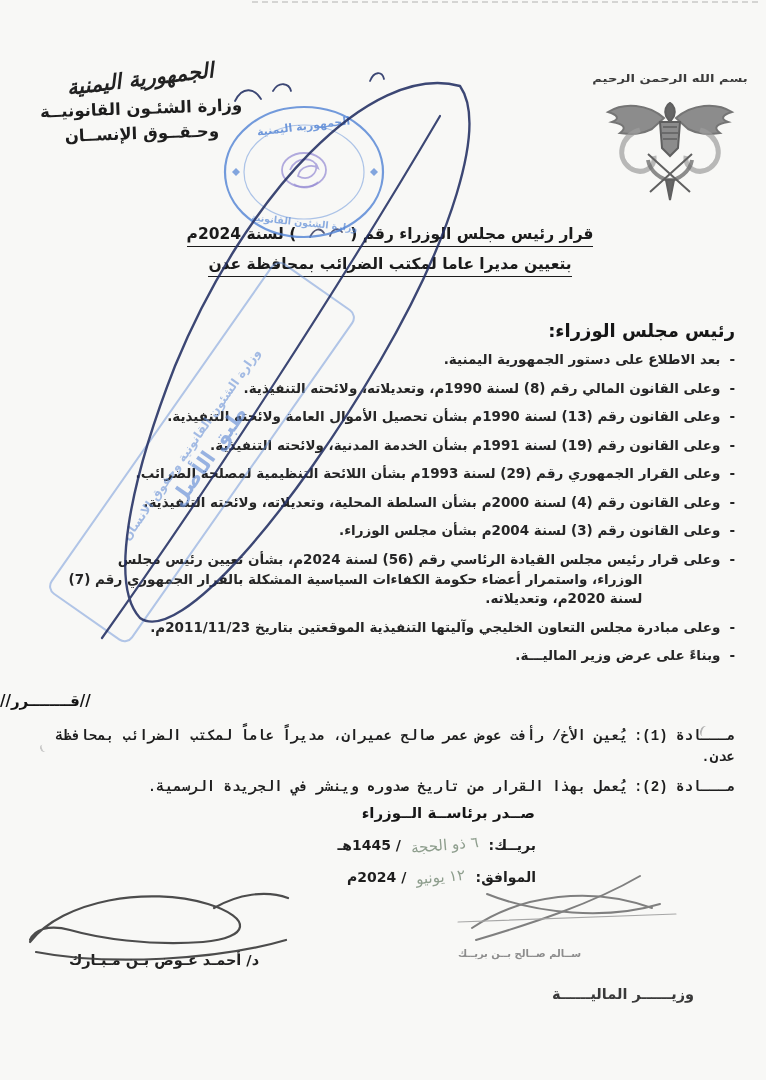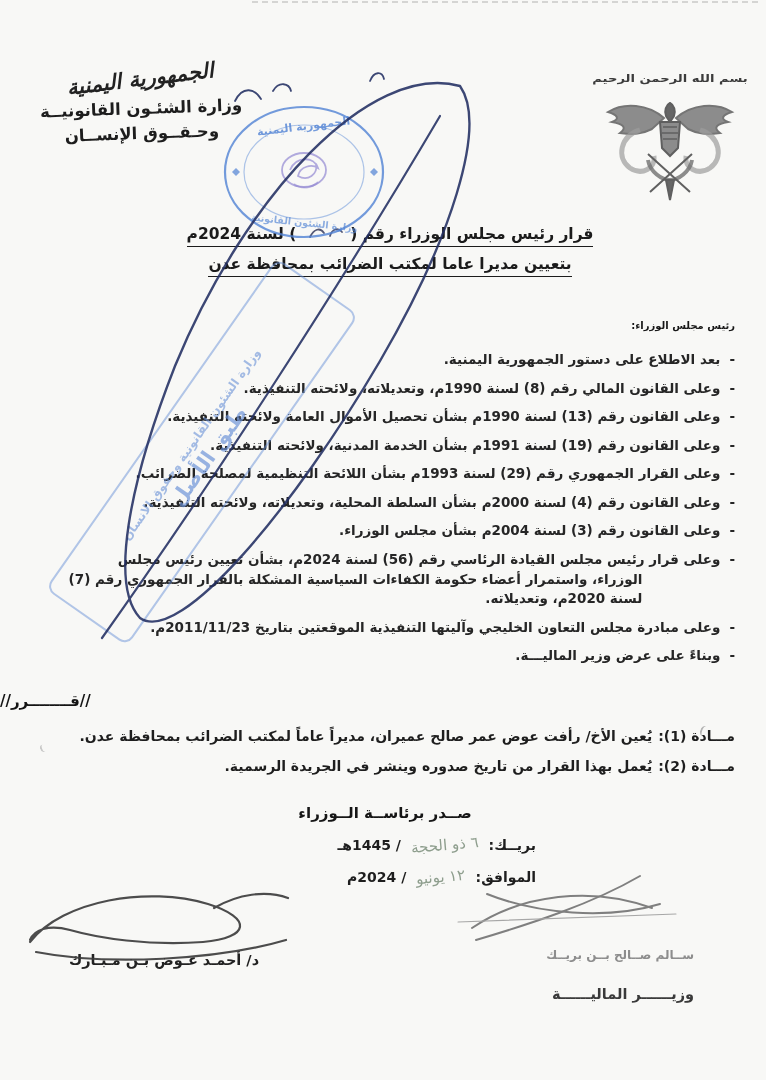--- a/index.html
+++ b/index.html
@@ -31,46 +31,46 @@
   
   .round-stamp{left:220px;top:98px;z-index:5;}
   .copy-stamp{left:0px;top:402px;width:400px;height:96px;transform:rotate(-55deg);
     border:2.5px solid rgba(105,145,215,.5);border-radius:10px;z-index:4;
     display:flex;flex-direction:column;align-items:center;justify-content:center;gap:2px;}
   .copy-row1{font-size:12px;color:rgba(105,145,215,.6);font-weight:700;white-space:nowrap;}
   .copy-row2{font-size:21px;color:rgba(105,145,215,.68);font-weight:700;letter-spacing:7px;white-space:nowrap;}
   .grand-signature{left:40px;top:46px;z-index:6;}
 
   
-  .preamble-heading{right:31px;top:320px;font-size:10px;font-weight:700;color:#161616;z-index:2;}
+  .preamble-heading{right:31px;top:320px;font-size:18px;font-weight:700;color:#161616;z-index:2;}
   .bullets{right:31px;top:350px;width:672px;z-index:2;}
   .bullet{display:flex;gap:9px;margin-bottom:9px;font-size:13.5px;font-weight:700;
     color:#262626;line-height:1.45;align-items:flex-start;}
   .bullet .dash{flex:0 0 auto;}
   .bullet .txt{display:block;}
   .bullet .hang{padding-right:78px;text-indent:-78px;}
 
   .decree-word{left:0;top:692px;width:766px;text-align:left;font-size:15px;font-weight:700;color:#141414;z-index:2;}
 
   .articles{right:31px;top:726px;width:706px;z-index:2;}
-  .article{font-size:14px;font-weight:700;color:#1e1e1e;margin-bottom:9px;line-height:1.5;}
+  .article{font-size:14px;font-weight:700;color:#1e1e1e;margin-bottom:9px;line-height:1.5;font-family:Liberation Mono, monospace;}
   .article-label{margin-left:6px;}
 
   
-  .issued-heading{left:235px;top:804px;width:300px;text-align:center;font-size:15px;font-weight:700;color:#161616;z-index:2;}
+  .issued-heading{left:235px;top:804px;width:300px;text-align:right;font-size:15px;font-weight:700;color:#161616;z-index:2;}
   .date-line{right:230px;top:836px;font-size:14px;font-weight:700;color:#1e1e1e;z-index:2;display:flex;gap:10px;align-items:baseline;}
   .date-line2{top:868px;}
   .hw{font-size:15px;font-weight:400;color:rgba(112,132,112,.78);display:inline-block;transform:rotate(-5deg);}
 
   
   .pm-sig{left:18px;top:880px;z-index:3;}
   .fm-sig{left:452px;top:866px;z-index:3;}
   .pm-name{left:28px;top:952px;width:272px;text-align:center;font-size:14.5px;font-weight:700;color:#222;z-index:2;}
   .pm-title{left:28px;top:990px;width:272px;text-align:center;font-size:14.5px;font-weight:700;color:#222;z-index:2;}
-  .fm-name{left:458px;top:948px;width:236px;text-align:right;font-size:12px;font-weight:700;color:#8d8d8d;z-index:2;}
+  .fm-name{left:458px;top:948px;width:236px;text-align:left;font-size:10px;font-weight:700;color:#8d8d8d;z-index:2;}
   .fm-title{left:458px;top:986px;width:236px;text-align:right;font-size:14.5px;font-weight:700;color:#3a3a3a;z-index:2;}
 
   .speck1{left:700px;top:726px;width:7px;height:11px;border-left:2px solid #9a9a9a;border-radius:60% 0 0 60%;transform:rotate(18deg);opacity:.7;z-index:2;}
   .speck2{left:40px;top:744px;width:6px;height:8px;border-left:2px solid #aaa;border-radius:50%;transform:rotate(-20deg);opacity:.6;z-index:2;}
 </style>
 </head>
 <body>
 
 <div class="page">
 

